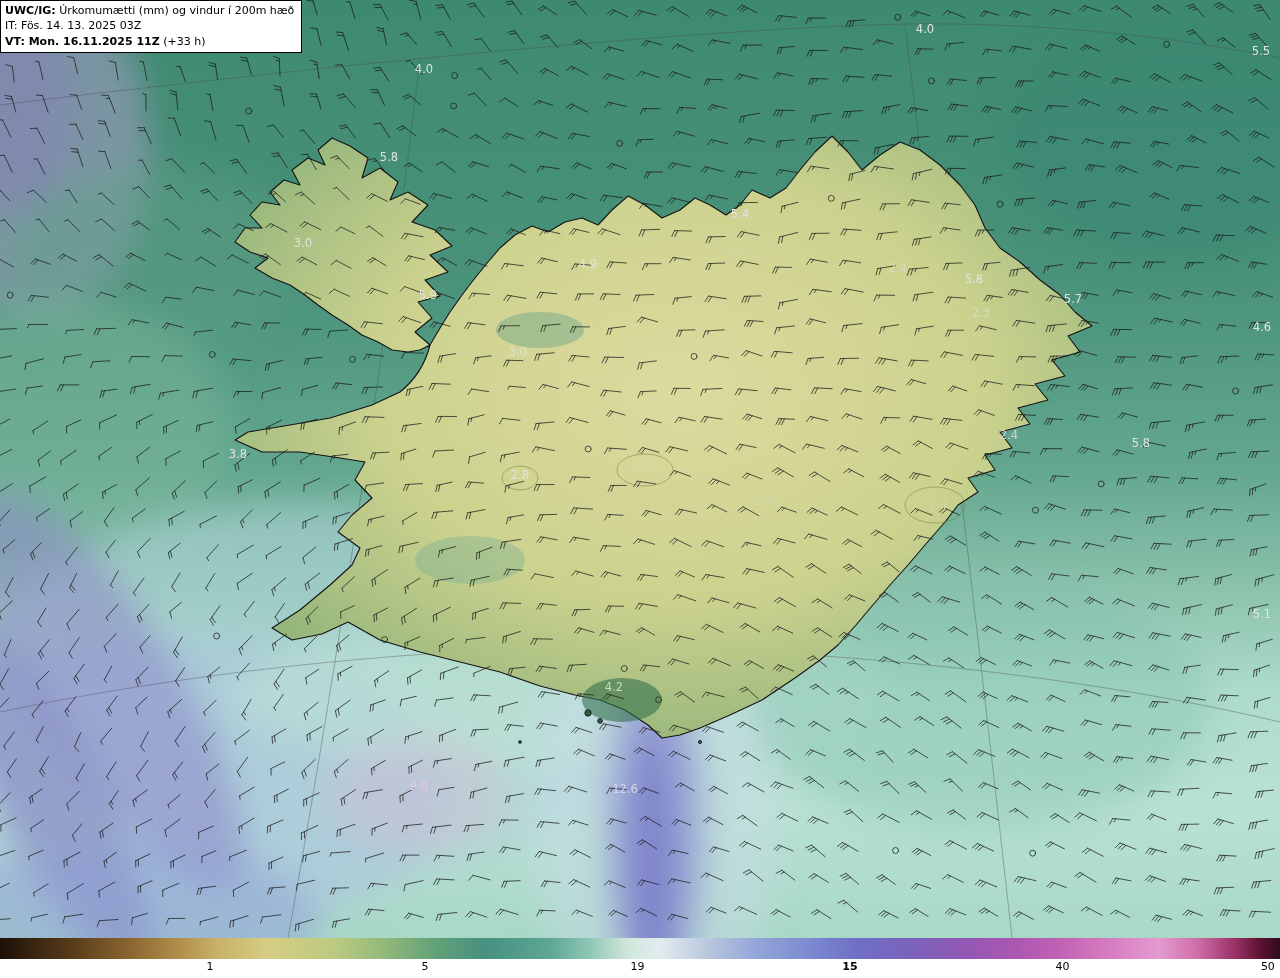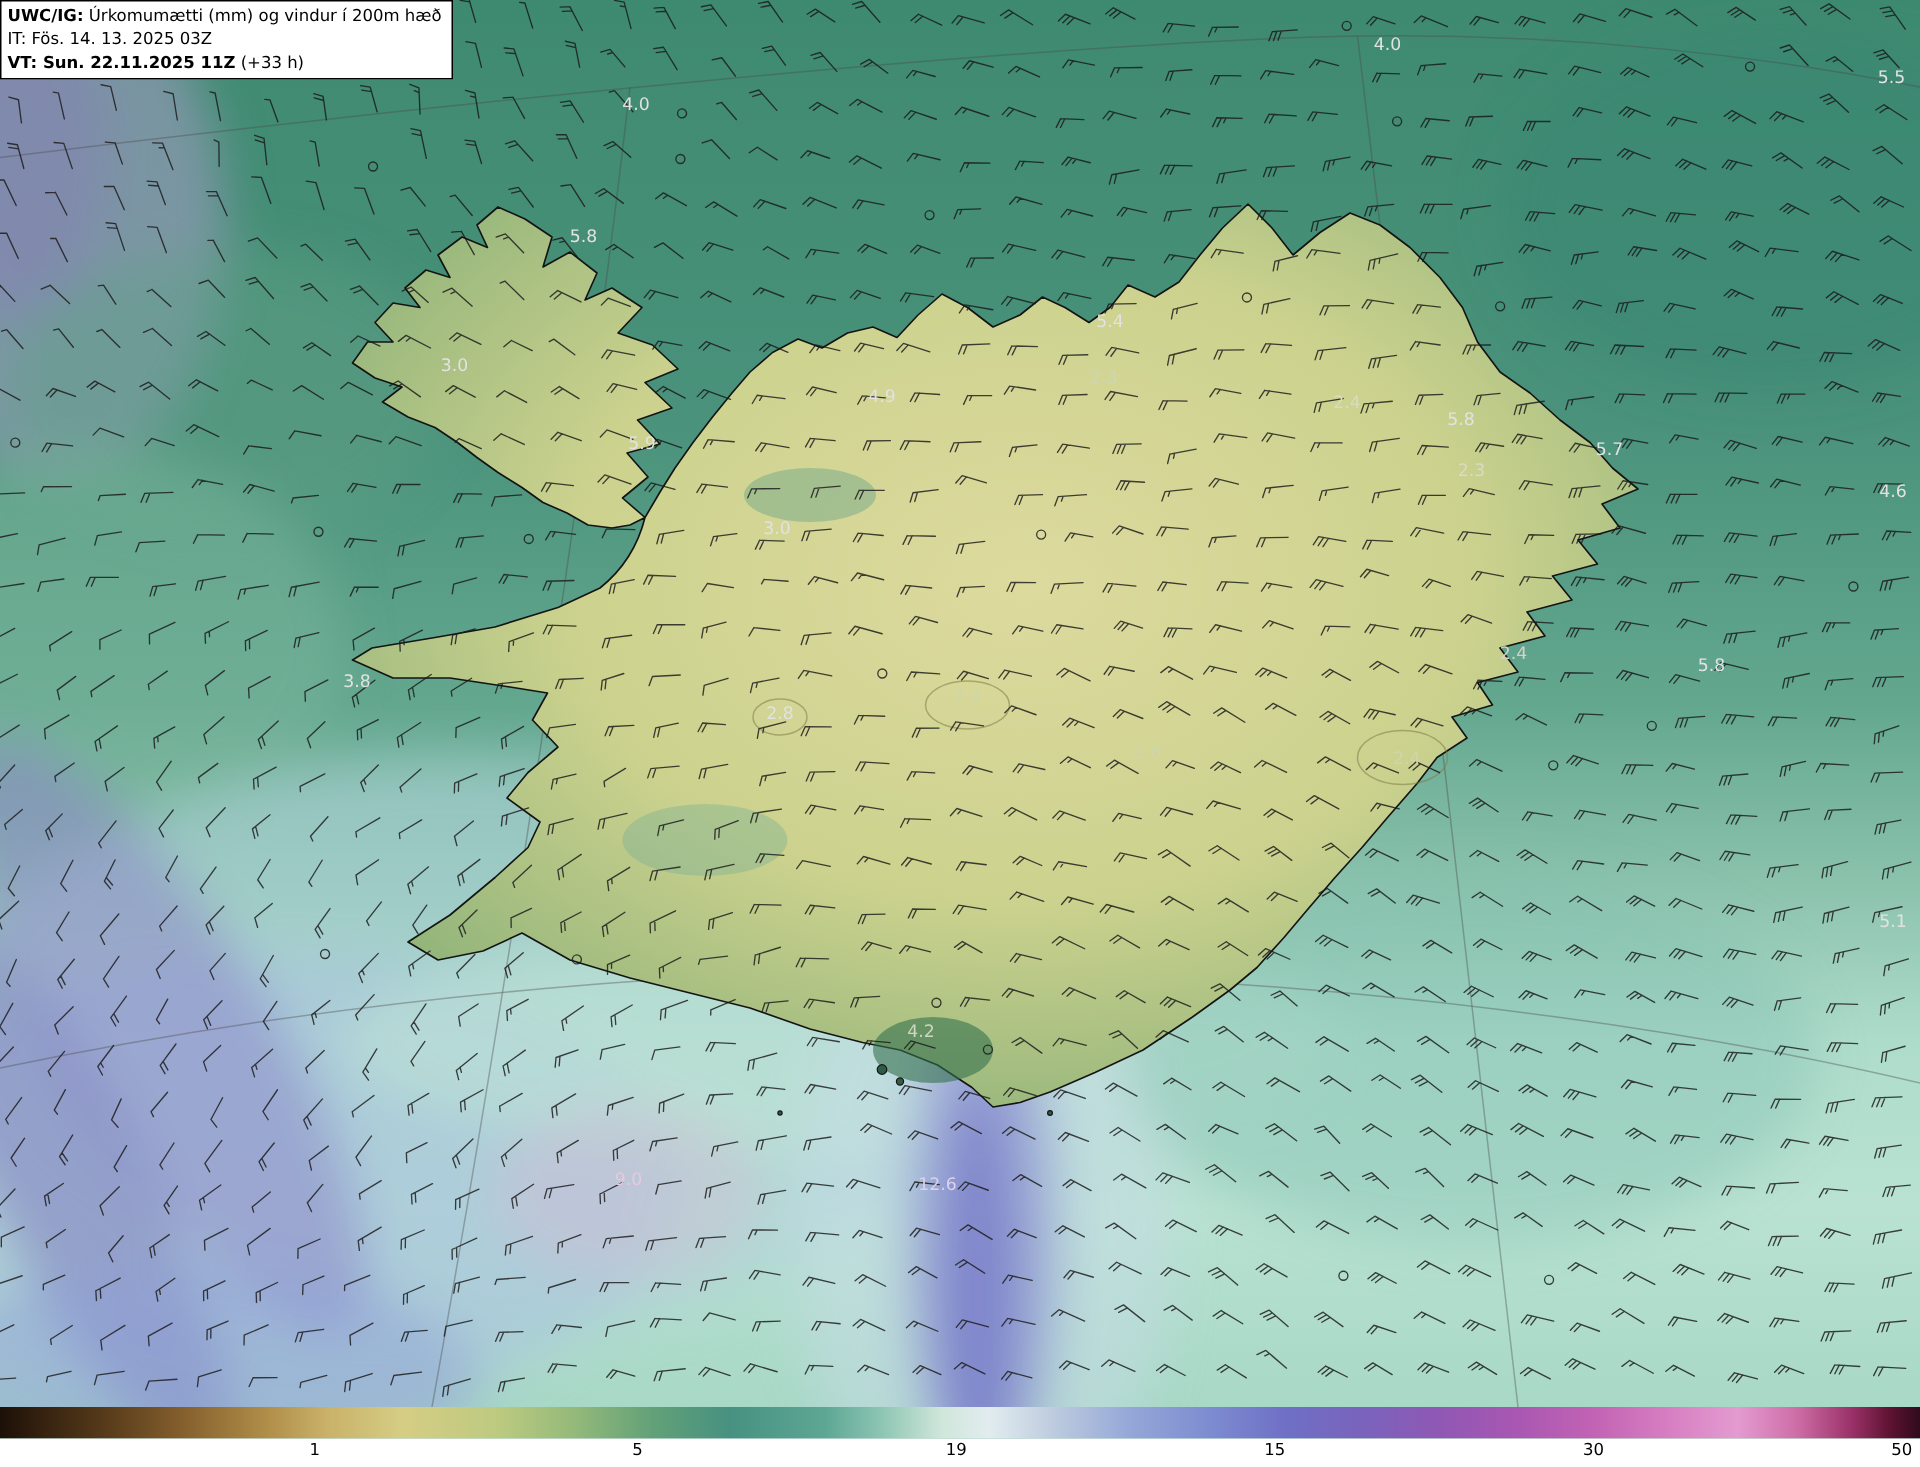--- a/index.html
+++ b/index.html
@@ -146,29 +146,29 @@
         <text x="625" y="793" text-anchor="middle" fill="#d9d2ec" font-size="11.5" class="vlabel">12.6</text>
       </g>
   </svg>
 
   <div class="titlebox">
     <div>
       <span class="b">UWC/IG:</span><span> Úrkomumætti (mm) og vindur í 200m hæð</span>
     </div>
     <div>IT: Fös. 14. 13. 2025 03Z</div>
     <div>
-      <span class="b">VT: Sun. 22.11.2025 11Z</span><span> (+33 h)</span>
+      <span class="b">VT: Mon. 16.11.2025 11Z</span><span> (+33 h)</span>
     </div>
   </div>
 
   <div class="colorbar">
     <div id="colorbar-gradient" class="colorbar-gradient" style="background: linear-gradient(to right, rgb(28, 16, 8) 0%, rgb(51, 32, 14) 2%, rgb(92, 63, 28) 6%, rgb(138, 100, 48) 10%, rgb(176, 143, 74) 14%, rgb(201, 177, 105) 17%, rgb(214, 205, 132) 21%, rgb(188, 202, 128) 26%, rgb(147, 185, 122) 30%, rgb(98, 161, 120) 34%, rgb(71, 145, 129) 38%, rgb(94, 167, 149) 43%, rgb(143, 198, 180) 46%, rgb(207, 230, 218) 49%, rgb(226, 236, 239) 51.5%, rgb(188, 202, 222) 55%, rgb(148, 166, 216) 59%, rgb(125, 140, 208) 63%, rgb(111, 111, 198) 67%, rgb(122, 99, 188) 71%, rgb(143, 88, 180) 75%, rgb(169, 87, 178) 79%, rgb(194, 99, 180) 83%, rgb(215, 127, 194) 87%, rgb(227, 155, 208) 90.5%, rgb(207, 111, 168) 93.5%, rgb(153, 48, 103) 96.5%, rgb(92, 18, 48) 98.5%, rgb(46, 11, 30) 100%);"></div>
     <div id="colorbar-ticks" class="colorbar-ticks">
         <span style="left: 16.4%;">1</span>
         <span style="left: 33.2%;">5</span>
         <span style="left: 49.8%;">19</span>
-        <span style="left: 66.4%;">15</span>
-        <span style="left: 83%;">30</span>
+        <span style="left: 66.4%; font-weight: bold;">15</span>
+        <span style="left: 83%;">40</span>
         <span style="left: 99.6%; transform: translateX(-100%);">50</span>
       </div>
   </div>
 
 </div>
 
 </body></html>

